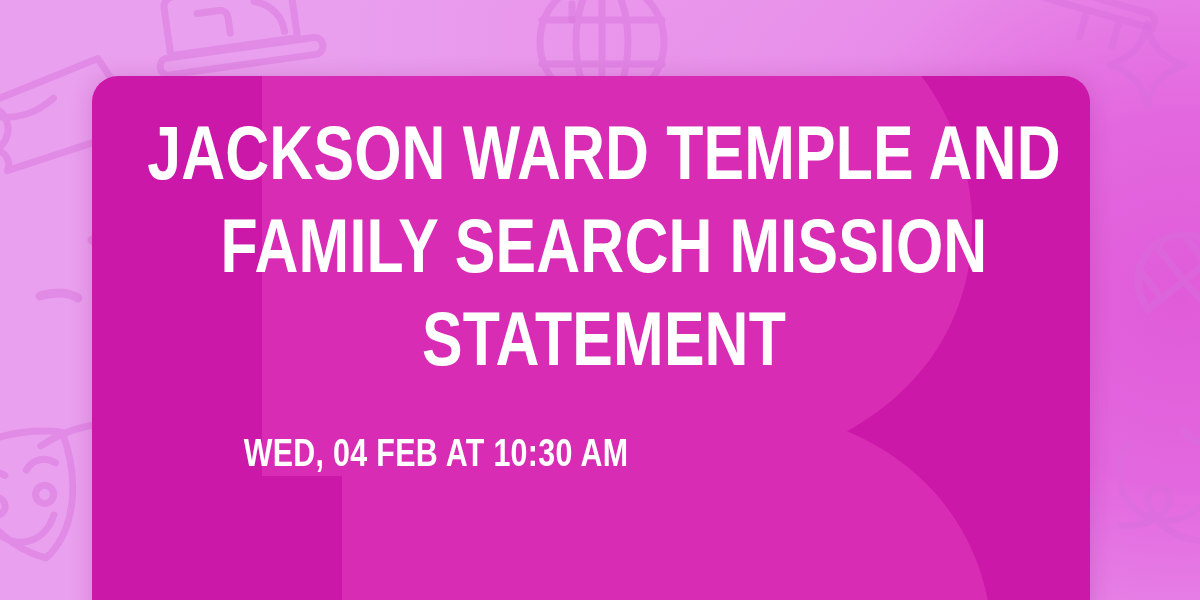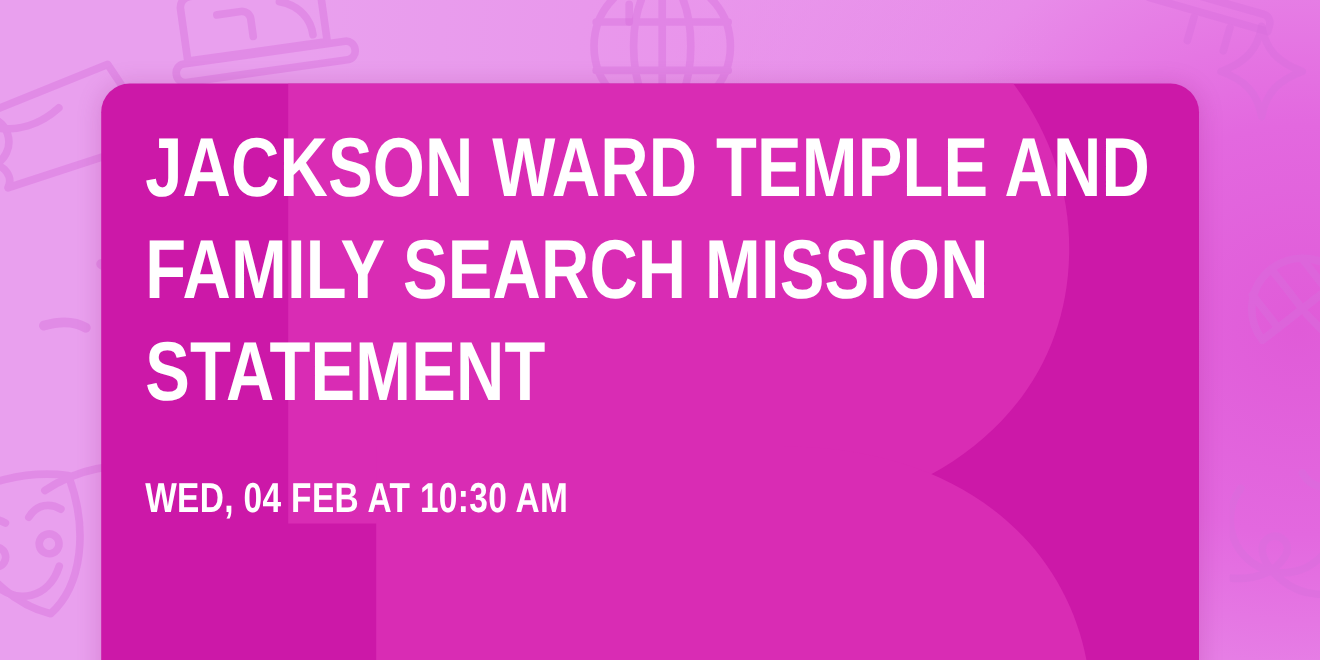--- a/index.html
+++ b/index.html
@@ -74,20 +74,21 @@
     overflow: hidden;
     pointer-events: none;
   }
   .watermark svg { display: block; }
 
   .card-content {
     position: absolute;
     left: 40px;
     top: 30px;
     right: 40px;
+    text-align: center;
   }
 
   .event-title {
     color: #ffffff;
     font-family: "Liberation Sans Narrow", "Liberation Sans", sans-serif;
     font-size: 76px;
     line-height: 93px;
     font-weight: 700;
     letter-spacing: 0.2px;
     text-transform: uppercase;

